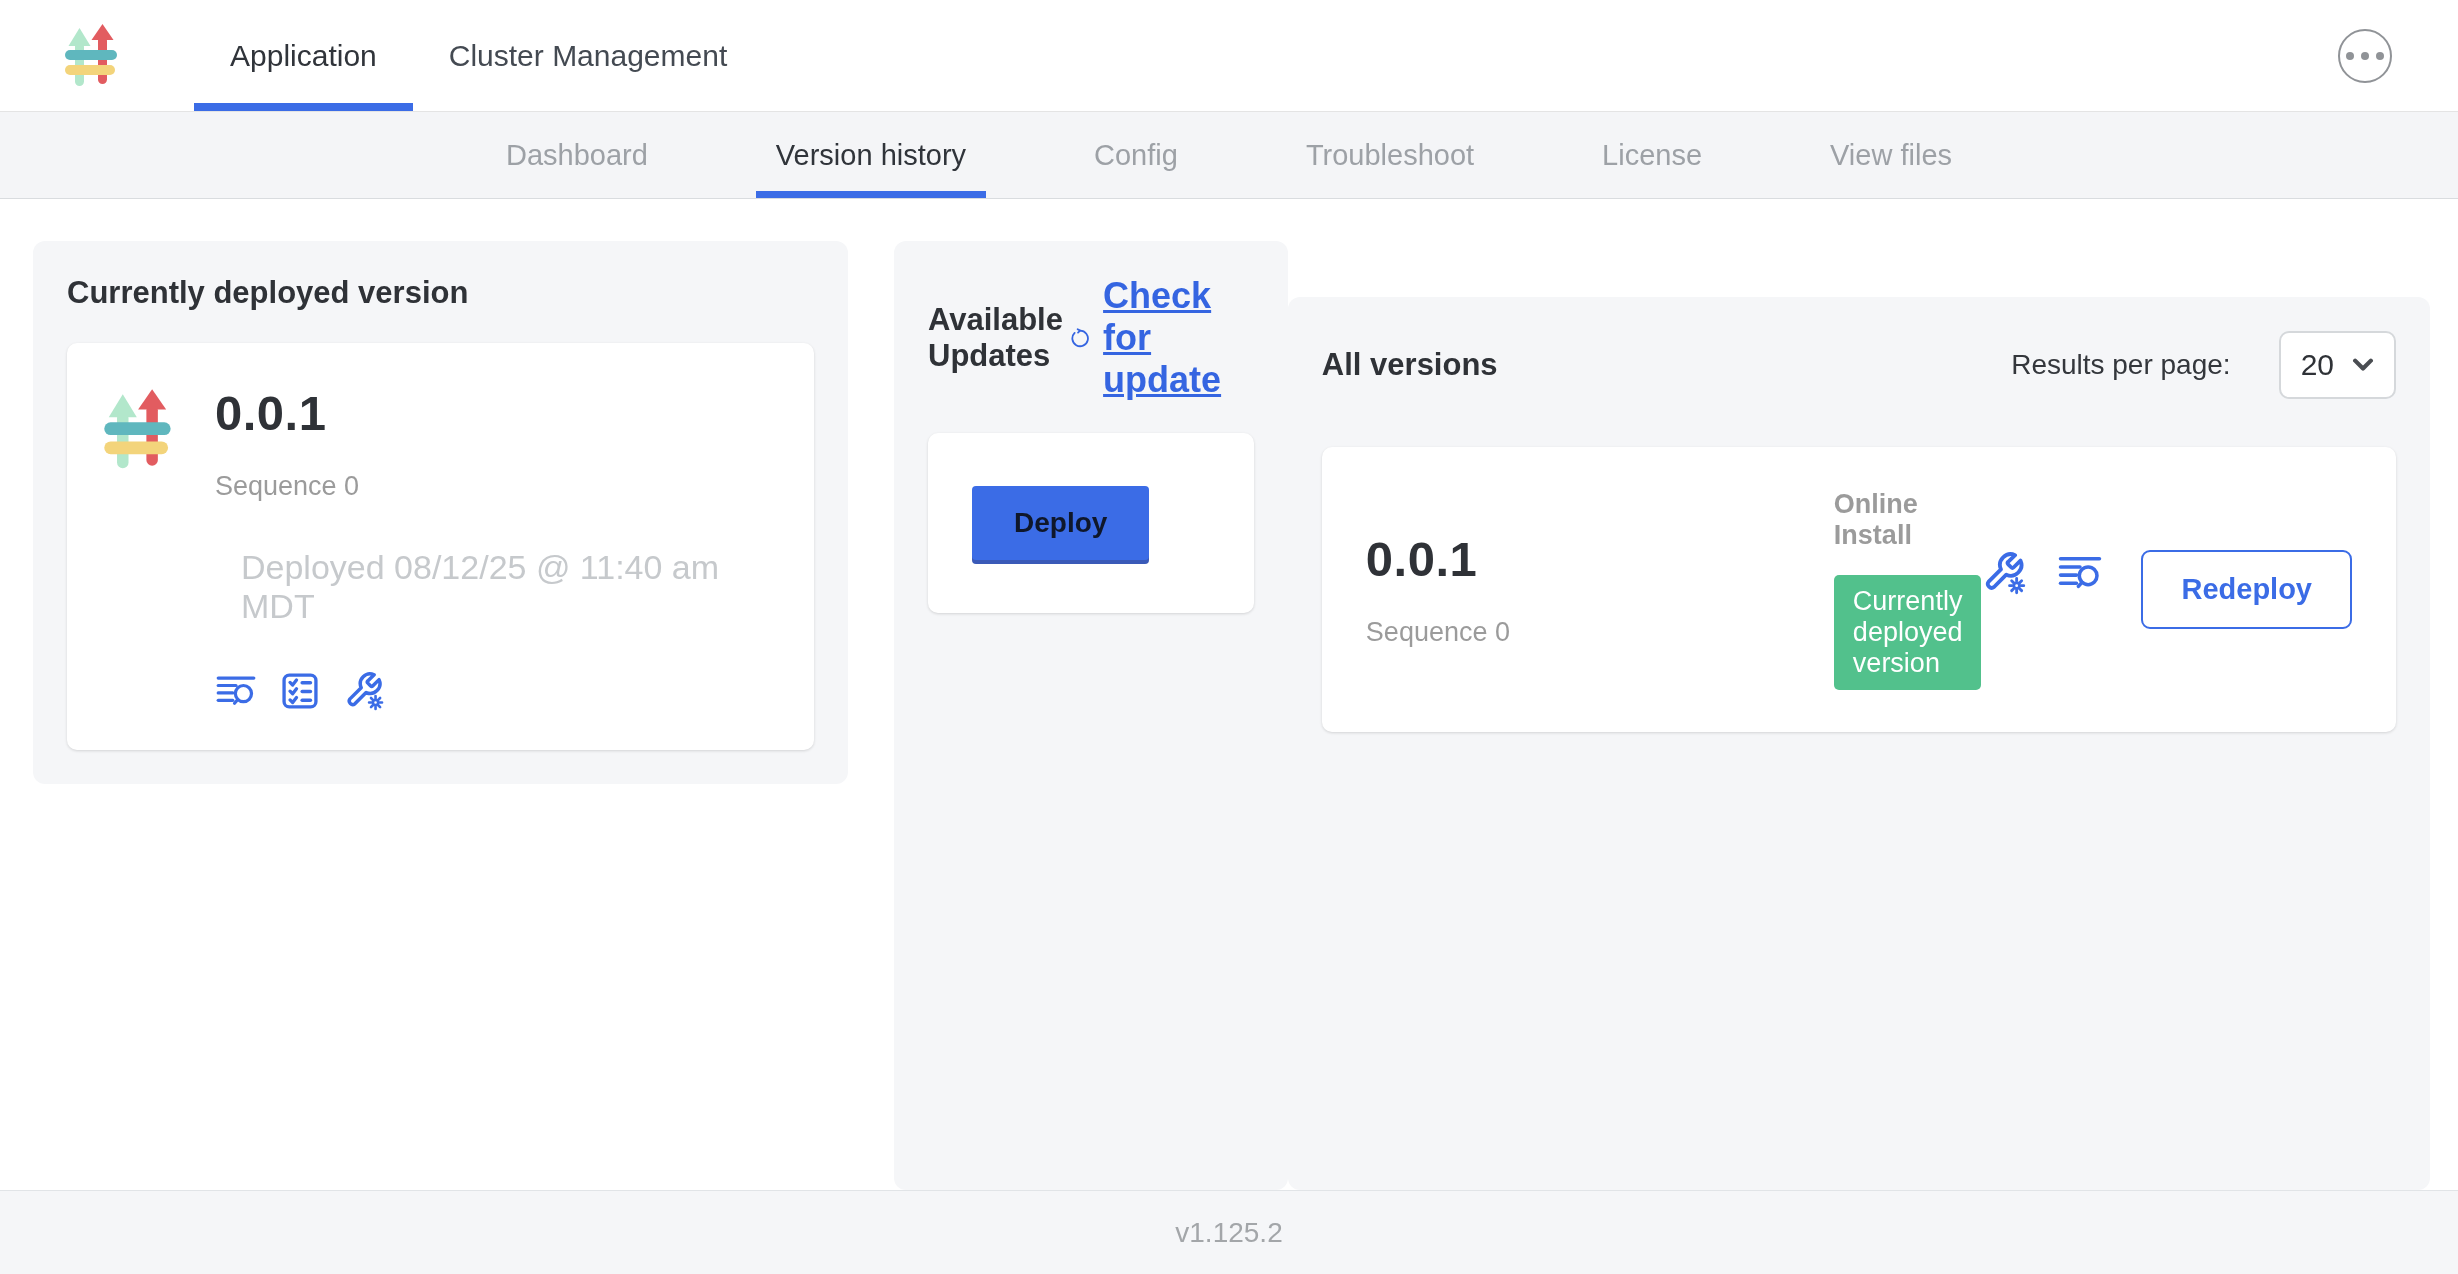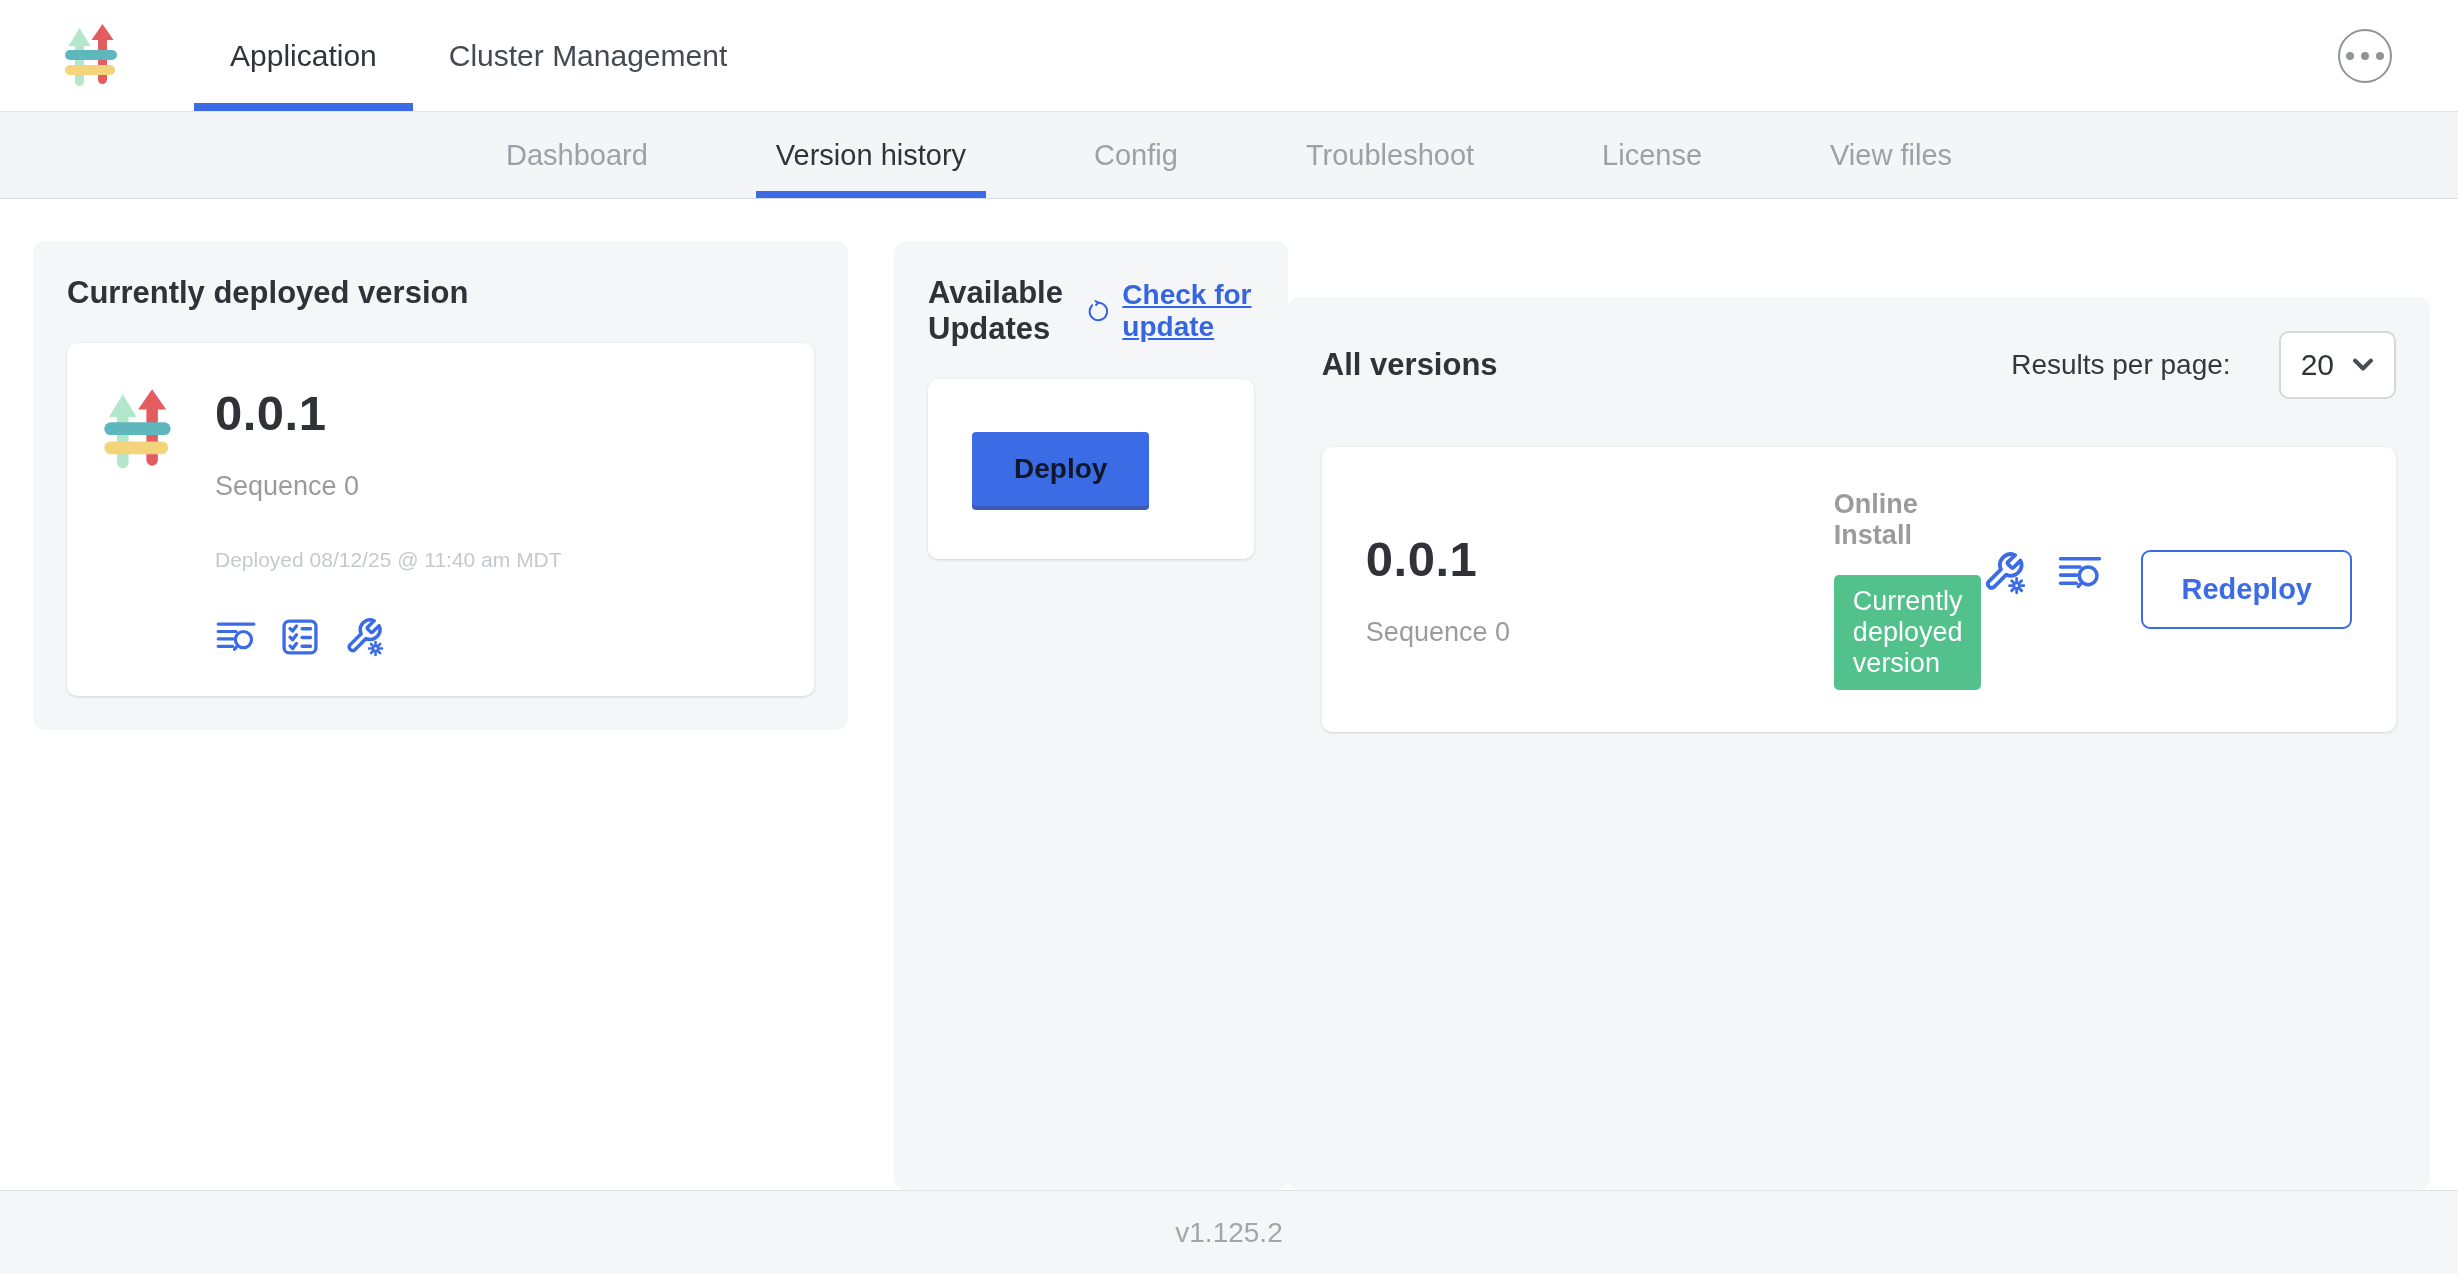--- a/index.html
+++ b/index.html
@@ -56,32 +56,32 @@
   .card { background:#f5f6f8; border-radius:12px; padding:34px; }
   .card-title { font-size:31px; font-weight:bold; color:#2f3237; }
   .inner-card { background:#fff; border-radius:10px; box-shadow:0 1px 3px rgba(0,0,0,.14); margin-top:32px; }
 
   .left-col { width:815px; flex:0 0 815px; }
   .deployed-card { }
   .deployed-inner { padding:42px 36px 38px; display:flex; }
   .deployed-logo { width:74px; height:82px; margin:4px 38px 0 0; flex:0 0 74px; }
   .version-big { font-size:49px; font-weight:bold; color:#2f3237; letter-spacing:.5px; }
   .seq { font-size:27px; color:#9b9b9b; margin-top:30px; }
-  .deployed-at { font-size:21px; color:#c6c9cc; margin-top:46px; }
+  .deployed-at { font-size:34px; color:#c6c9cc; margin-top:46px;margin-left:26px; }
   .icon-row { margin-top:44px; display:flex; align-items:center; gap:22px; color:#3b6ce6; }
   .icon-btn { background:none; border:none; padding:0; color:#3b6ce6; cursor:pointer; display:flex; }
   .icon-42 { width:42px; height:42px; }
   .icon-46 { width:46px; height:46px; }
 
   .right-col { flex:1; display:flex; flex-direction:row; }
   .card-head { display:flex; justify-content:space-between; align-items:center; }
 
   .check-link {
     display:flex; align-items:center; gap:14px; color:#3565e1;
-    font-size:28px; font-weight:bold; cursor:pointer; text-decoration:none;
+    font-size:36px; font-weight:bold; cursor:pointer; text-decoration:none;
   }
   .check-link .lbl { text-decoration:underline; }
   .refresh-icon { width:38px; height:38px; }
 
   .updates-inner { padding:36px 44px; display:flex; align-items:center; justify-content:space-between; min-height:180px; }
   .released { margin-top:32px; font-size:27px; color:#9b9b9b; }
   .released b { color:#848484; }
   .deploy-btn {
     background:#3b6ce6; color:#0f172a; border:none; border-radius:4px;
     font-family:Liberation Sans, sans-serif; font-size:28px; font-weight:bold;

